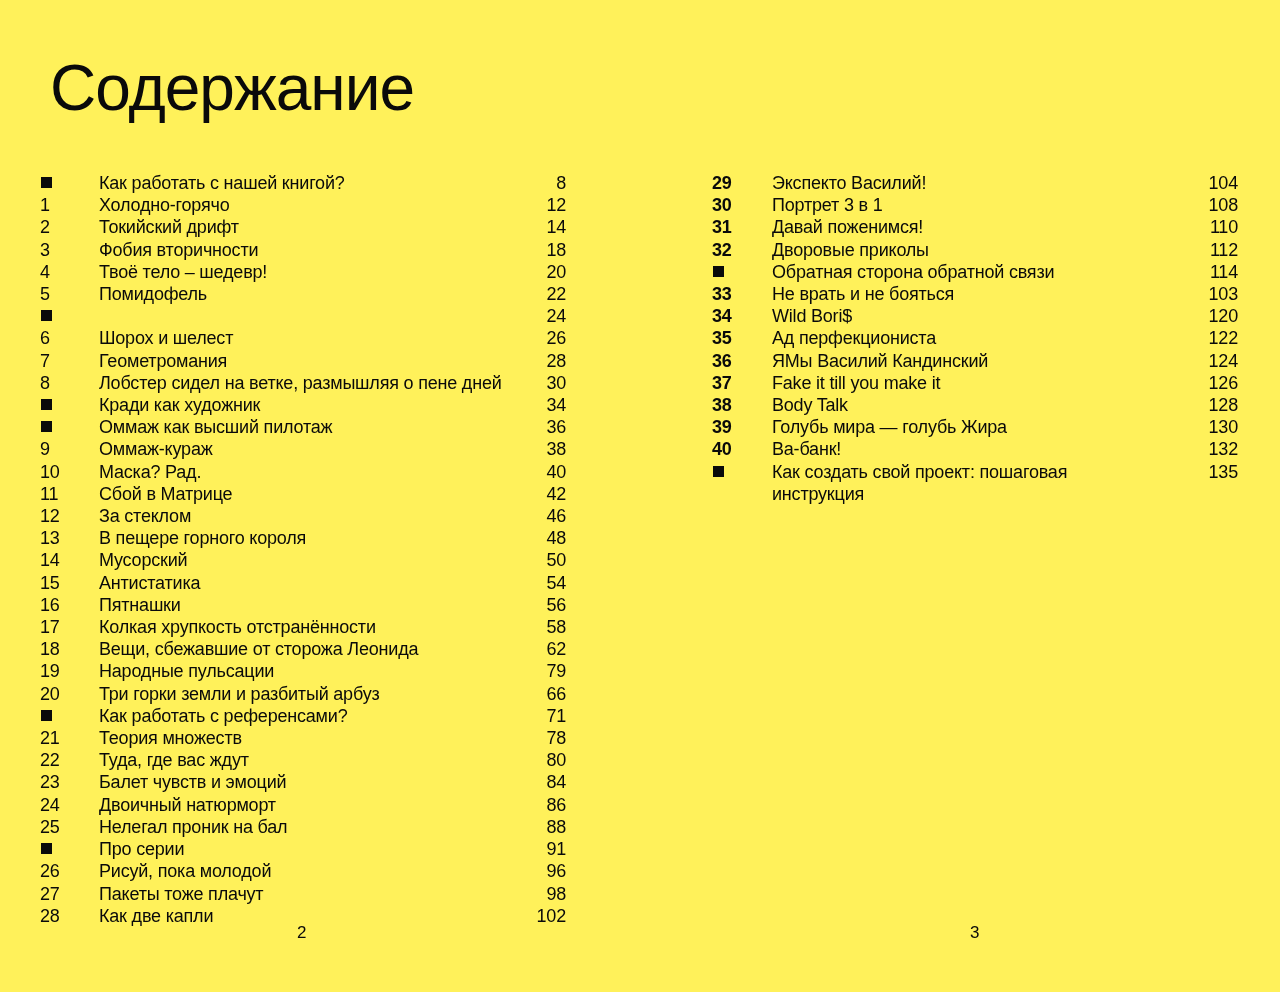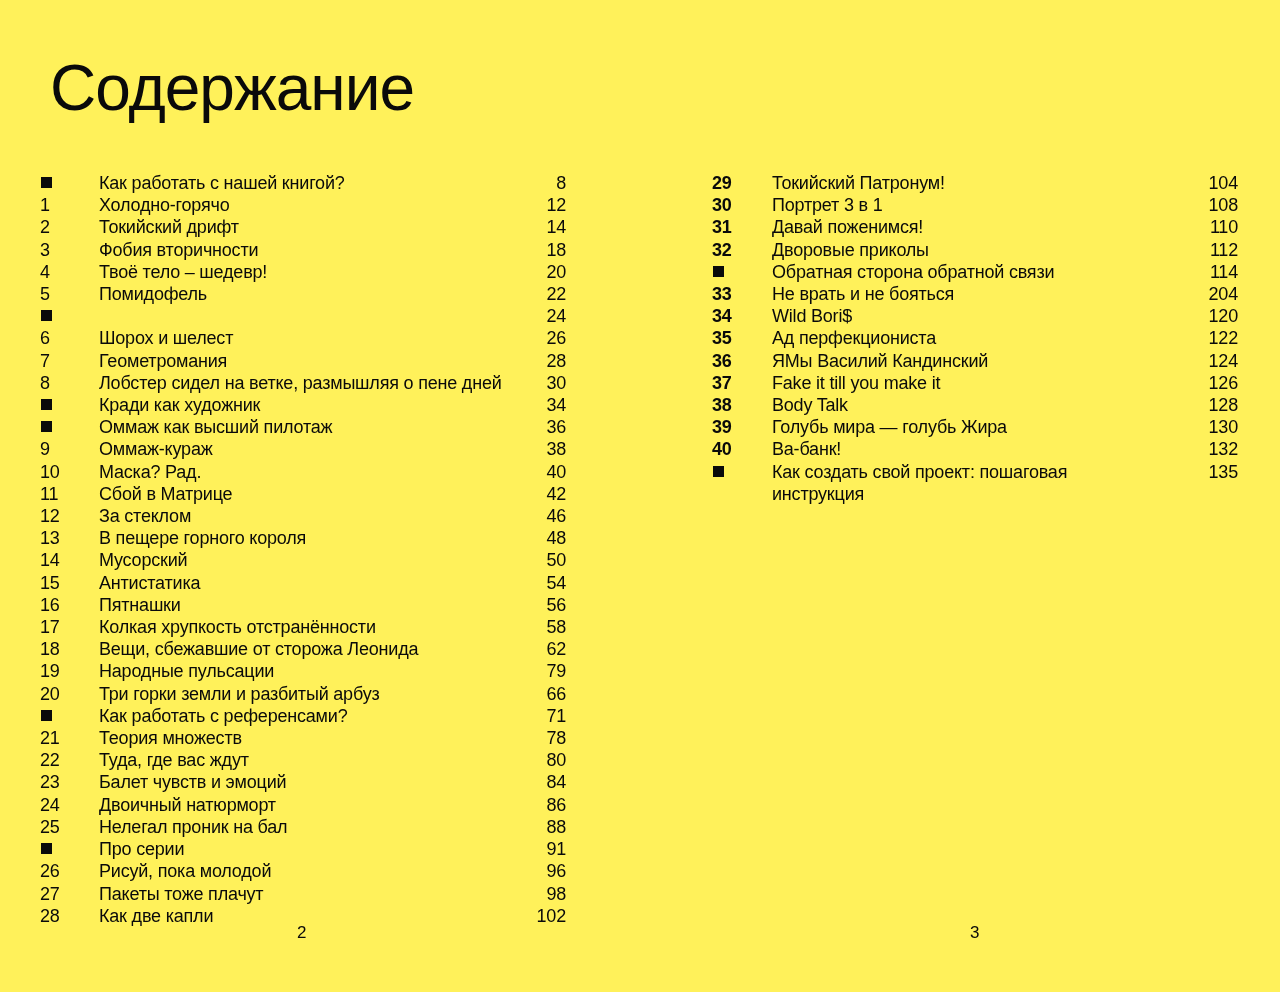--- a/index.html
+++ b/index.html
@@ -247,21 +247,21 @@
     </div>
     <div class="row">
       <span class="num">28</span>
       <span class="ttl">Как две капли</span>
       <span class="pg">102</span>
     </div>
   </div>
 <div class="toc-col right" id="col-right">
     <div class="row">
       <span class="num">29</span>
-      <span class="ttl">Токийский Патронум!</span>
+      <span class="ttl">Экспекто Василий!</span>
       <span class="pg">104</span>
     </div>
     <div class="row">
       <span class="num">30</span>
       <span class="ttl">Портрет 3 в 1</span>
       <span class="pg">108</span>
     </div>
     <div class="row">
       <span class="num">31</span>
       <span class="ttl">Давай поженимся!</span>
@@ -273,21 +273,21 @@
       <span class="pg">112</span>
     </div>
     <div class="row">
       <span class="num square"></span>
       <span class="ttl">Обратная сторона обратной связи</span>
       <span class="pg">114</span>
     </div>
     <div class="row">
       <span class="num">33</span>
       <span class="ttl">Не врать и не бояться</span>
-      <span class="pg">204</span>
+      <span class="pg">103</span>
     </div>
     <div class="row">
       <span class="num">34</span>
       <span class="ttl">Wild Bori$</span>
       <span class="pg">120</span>
     </div>
     <div class="row">
       <span class="num">35</span>
       <span class="ttl">Ад перфекциониста</span>
       <span class="pg">122</span>

